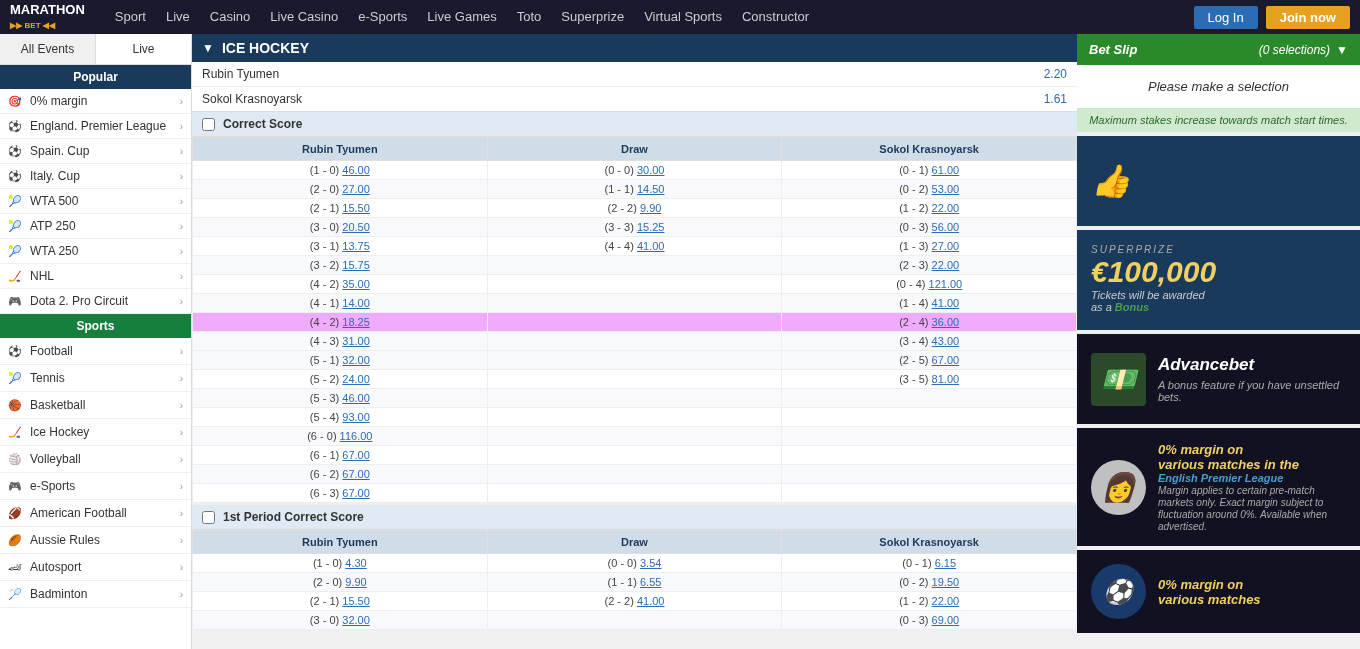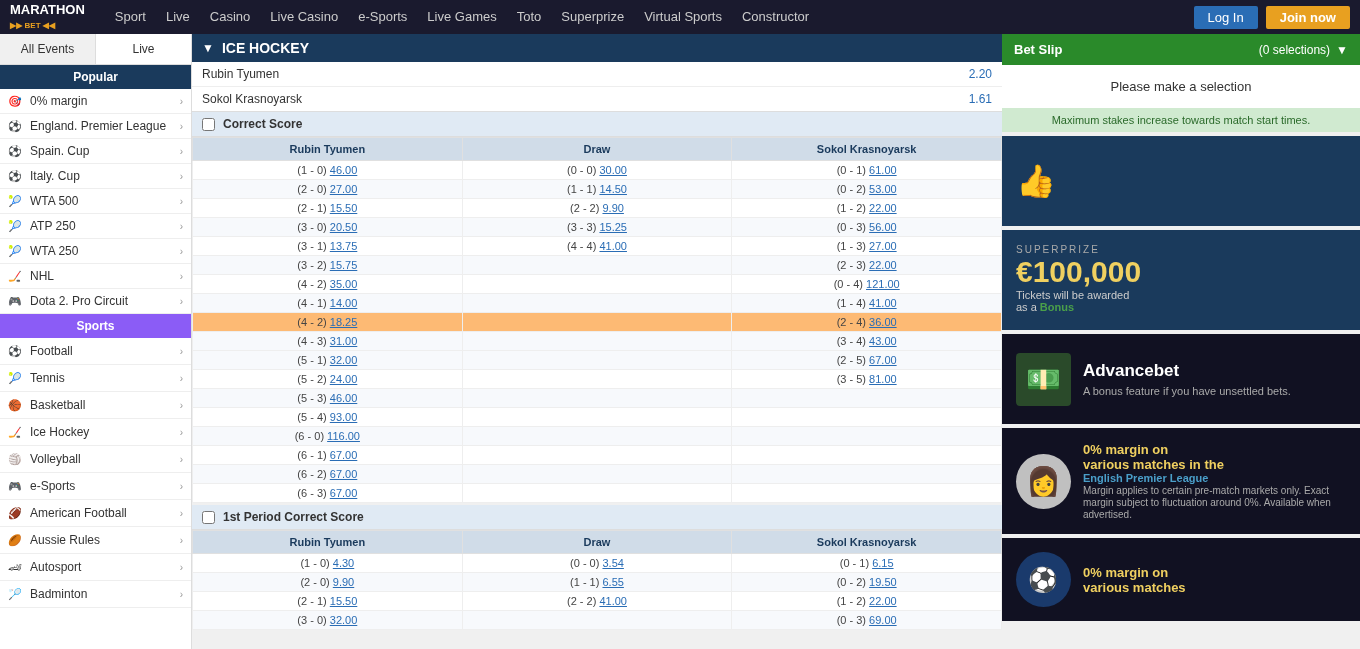--- a/index.html
+++ b/index.html
@@ -81,21 +81,21 @@
       <span style="width:16px; margin-right:6px; font-size:11px;">🏒</span>
       <span style="flex:1;">NHL</span>
       <span style="color:#999; font-size:10px;">›</span>
     </div>
     <div style="display:flex; align-items:center; padding:5px 8px; border-bottom:1px solid #eee; cursor:pointer; font-size:12px;">
       <span style="width:16px; margin-right:6px; font-size:11px;">🎮</span>
       <span style="flex:1;">Dota 2. Pro Circuit</span>
       <span style="color:#999; font-size:10px;">›</span>
     </div>
 
-    <div style="background:#8b5cf6; color:white; text-align:center; padding:5px 0; font-size:12px; font-weight:bold;">Sports</div>
+    <div style="background:#15803d; color:white; text-align:center; padding:5px 0; font-size:12px; font-weight:bold;">Sports</div>
 
     <div style="display:flex; align-items:center; padding:6px 8px; border-bottom:1px solid #eee; cursor:pointer; font-size:12px;">
       <span style="width:16px; margin-right:6px; font-size:11px;">⚽</span>
       <span style="flex:1;">Football</span>
       <span style="color:#999; font-size:10px;">›</span>
     </div>
     <div style="display:flex; align-items:center; padding:6px 8px; border-bottom:1px solid #eee; cursor:pointer; font-size:12px;">
       <span style="width:16px; margin-right:6px; font-size:11px;">🎾</span>
       <span style="flex:1;">Tennis</span>
       <span style="color:#999; font-size:10px;">›</span>
@@ -205,21 +205,21 @@
             <tr style="background: rgb(255, 255, 255);">
               <td style="text-align: center; padding: 3px 8px; border: 1px solid rgb(238, 238, 238); font-size: 11px;"><span style="color: rgb(68, 68, 68);">(4 - 2) </span><span style="color: rgb(42, 109, 181); cursor: pointer; text-decoration: underline;">35.00</span></td>
               <td style="text-align: center; padding: 3px 8px; border: 1px solid rgb(238, 238, 238); font-size: 11px;"></td>
               <td style="text-align: center; padding: 3px 8px; border: 1px solid rgb(238, 238, 238); font-size: 11px;"><span style="color: rgb(68, 68, 68);">(0 - 4) </span><span style="color: rgb(42, 109, 181); cursor: pointer; text-decoration: underline;">121.00</span></td>
             </tr>
             <tr style="background: rgb(247, 249, 252);">
               <td style="text-align: center; padding: 3px 8px; border: 1px solid rgb(238, 238, 238); font-size: 11px;"><span style="color: rgb(68, 68, 68);">(4 - 1) </span><span style="color: rgb(42, 109, 181); cursor: pointer; text-decoration: underline;">14.00</span></td>
               <td style="text-align: center; padding: 3px 8px; border: 1px solid rgb(238, 238, 238); font-size: 11px;"></td>
               <td style="text-align: center; padding: 3px 8px; border: 1px solid rgb(238, 238, 238); font-size: 11px;"><span style="color: rgb(68, 68, 68);">(1 - 4) </span><span style="color: rgb(42, 109, 181); cursor: pointer; text-decoration: underline;">41.00</span></td>
             </tr>
-            <tr style="background: #fdba74;">
+            <tr style="background: #f0abfc;">
               <td style="text-align: center; padding: 3px 8px; border: 1px solid rgb(238, 238, 238); font-size: 11px;"><span style="color: rgb(68, 68, 68);">(4 - 2) </span><span style="color: rgb(42, 109, 181); cursor: pointer; text-decoration: underline;">18.25</span></td>
               <td style="text-align: center; padding: 3px 8px; border: 1px solid rgb(238, 238, 238); font-size: 11px;"></td>
               <td style="text-align: center; padding: 3px 8px; border: 1px solid rgb(238, 238, 238); font-size: 11px;"><span style="color: rgb(68, 68, 68);">(2 - 4) </span><span style="color: rgb(42, 109, 181); cursor: pointer; text-decoration: underline;">36.00</span></td>
             </tr>
             <tr style="background: rgb(247, 249, 252);">
               <td style="text-align: center; padding: 3px 8px; border: 1px solid rgb(238, 238, 238); font-size: 11px;"><span style="color: rgb(68, 68, 68);">(4 - 3) </span><span style="color: rgb(42, 109, 181); cursor: pointer; text-decoration: underline;">31.00</span></td>
               <td style="text-align: center; padding: 3px 8px; border: 1px solid rgb(238, 238, 238); font-size: 11px;"></td>
               <td style="text-align: center; padding: 3px 8px; border: 1px solid rgb(238, 238, 238); font-size: 11px;"><span style="color: rgb(68, 68, 68);">(3 - 4) </span><span style="color: rgb(42, 109, 181); cursor: pointer; text-decoration: underline;">43.00</span></td>
             </tr>
             <tr style="background: rgb(247, 249, 252);">
@@ -298,21 +298,21 @@
             <tr style="background: rgb(247, 249, 252);">
               <td style="text-align: center; padding: 3px 8px; border: 1px solid rgb(238, 238, 238); font-size: 11px;"><span style="color: rgb(68, 68, 68);">(3 - 0) </span><span style="color: rgb(42, 109, 181); cursor: pointer; text-decoration: underline;">32.00</span></td>
               <td style="text-align: center; padding: 3px 8px; border: 1px solid rgb(238, 238, 238); font-size: 11px;"></td>
               <td style="text-align: center; padding: 3px 8px; border: 1px solid rgb(238, 238, 238); font-size: 11px;"><span style="color: rgb(68, 68, 68);">(0 - 3) </span><span style="color: rgb(42, 109, 181); cursor: pointer; text-decoration: underline;">69.00</span></td>
             </tr>
           </tbody>
       </table>
     </div>
   </div>
 
-  <div style="width:358px; flex-shrink:0; overflow-y:auto; background:#f0f0f0;">
+  <div style="width:283px; flex-shrink:0; overflow-y:auto; background:#f0f0f0;font-style:italic;">
 
     <div style="background:#2a8a2a; color:white;">
       <div style="display:flex; align-items:center; justify-content:space-between; padding:8px 12px;">
         <span style="font-size:13px; font-weight:bold;">Bet Slip</span>
         <span style="display:flex; align-items:center; gap:6px;">
           <span style="font-size:12px;">(0 selections)</span>
           <span style="cursor:pointer;">▼</span>
         </span>
       </div>
       <div style="background:white; text-align:center; padding:14px; font-size:13px; color:#333;">

